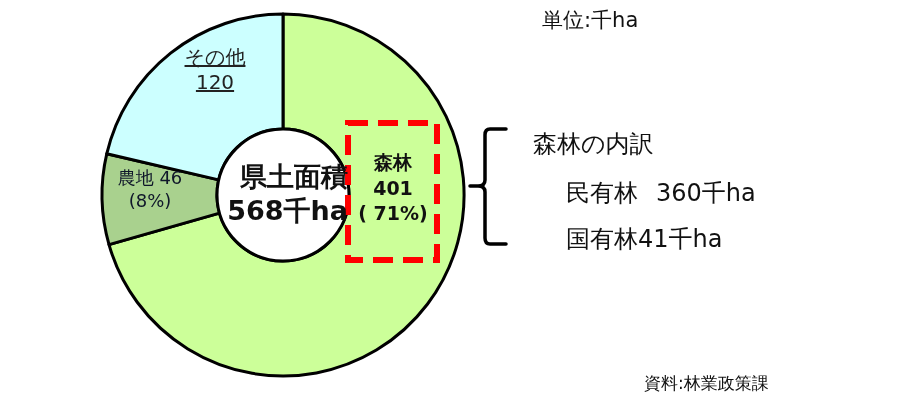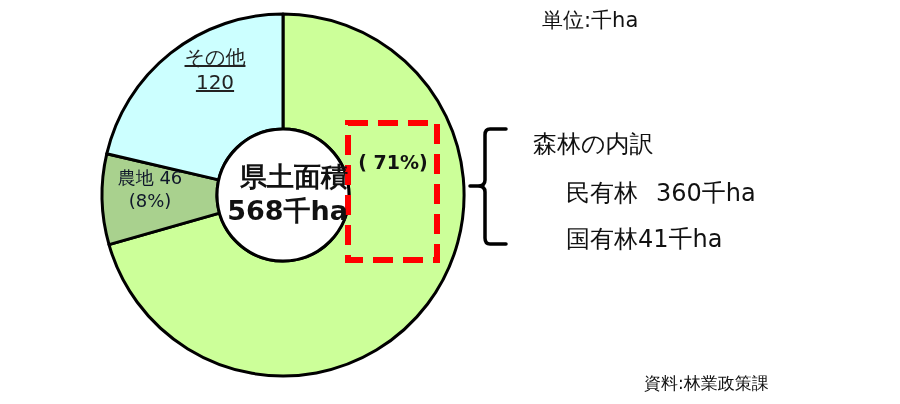--- a/index.html
+++ b/index.html
@@ -49,20 +49,22 @@
   <div>農地 46</div>
   <div>(8%)</div>
 </div>
 
 <div class="lbl lbl-center">
   <div>県土面積</div>
   <div>568千ha</div>
 </div>
 
 <div class="lbl lbl-forest">
+  <div>森林</div>
+  <div>401</div>
   <div>( 71%)</div>
 </div>
 
 <div class="t unit">単位:千ha</div>
 
 <div class="t breakdown-title">森林の内訳</div>
 <div class="t breakdown-row row1">
   <span>民有林</span><span class="row-val">360千ha</span>
 </div>
 <div class="t breakdown-row row2">

